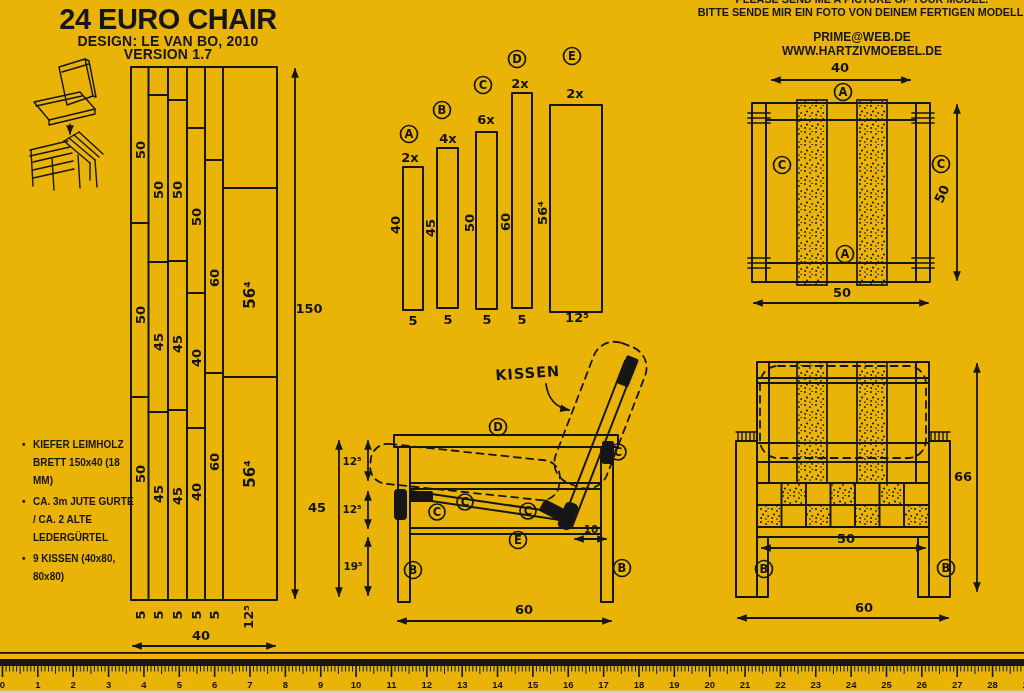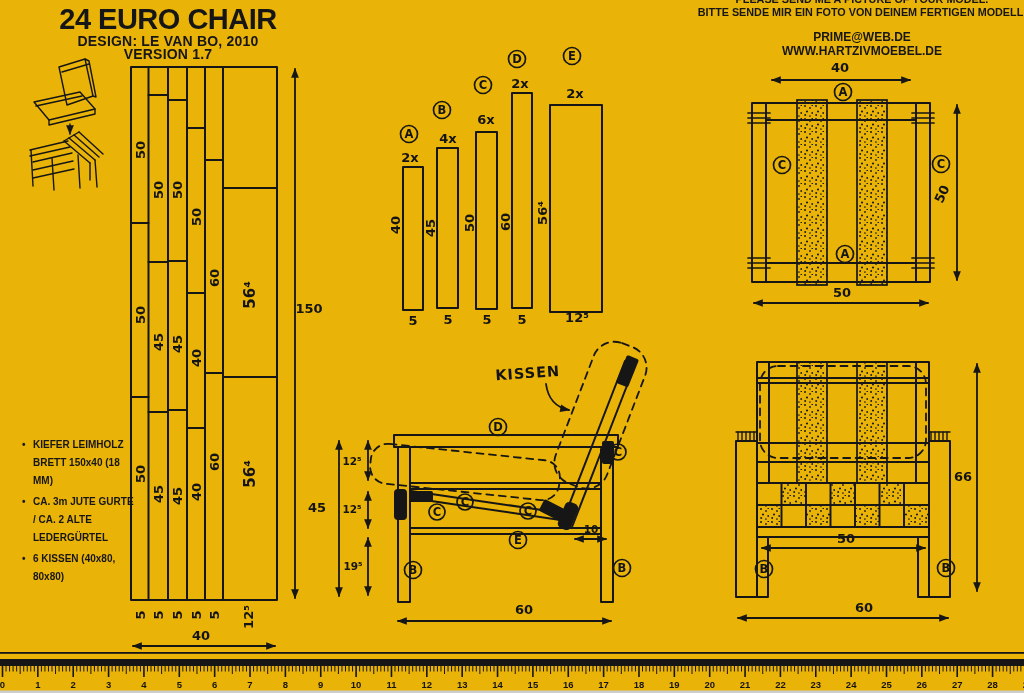--- a/index.html
+++ b/index.html
@@ -48,21 +48,21 @@
   <div class="contact">
     <div class="c-line">PLEASE SEND ME A PICTURE OF YOUR MODEL.</div>
     <div class="c-line">BITTE SENDE MIR EIN FOTO VON DEINEM FERTIGEN MODELL.</div>
     <div class="c-mail c-gap">PRIME@WEB.DE</div>
     <div class="c-mail">WWW.HARTZIVMOEBEL.DE</div>
   </div>
 
   <ul class="materials">
     <li>KIEFER LEIMHOLZ BRETT 150x40 (18 MM)</li>
     <li>CA. 3m JUTE GURTE / CA. 2 ALTE LEDERGÜRTEL</li>
-    <li>6 KISSEN (40x80, 80x80)</li>
+    <li>9 KISSEN (40x80, 80x80)</li>
   </ul>
 
 
   <svg class="draw" width="1024" height="693" viewBox="0 0 1024 693">
     <defs>
       <marker id="ar" viewBox="0 0 10 8" refX="8.5" refY="4" markerWidth="11" markerHeight="9" markerUnits="userSpaceOnUse" orient="auto-start-reverse">
         <path d="M0.5,0.5 L9.5,4 L0.5,7.5 Z" fill="#161616"></path>
       </marker>
       <pattern id="spk" width="11" height="13" patternUnits="userSpaceOnUse">
         <circle cx="2" cy="2" r="1" fill="#1d1d1d"></circle>

